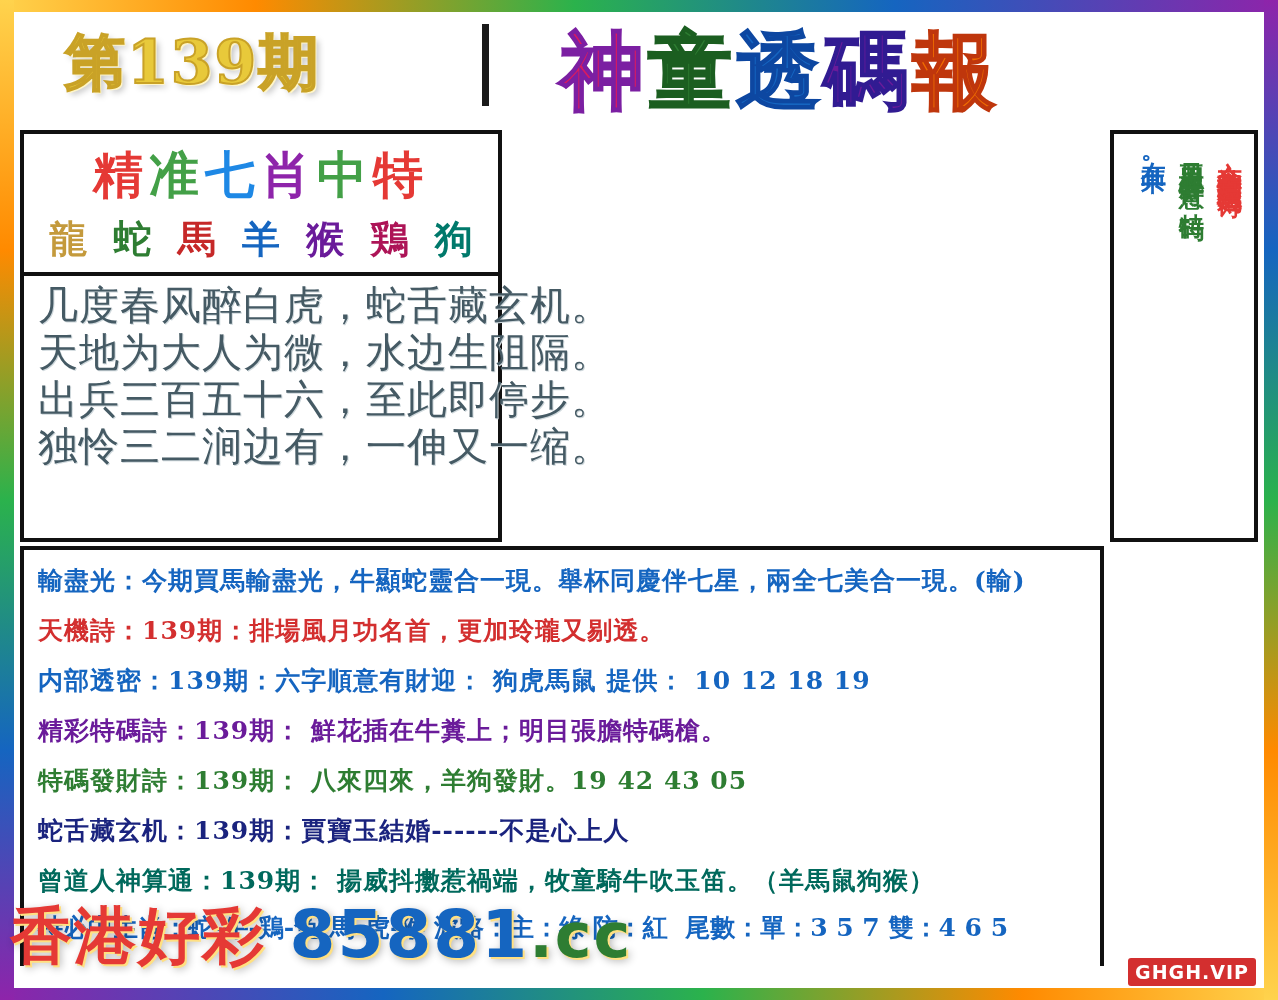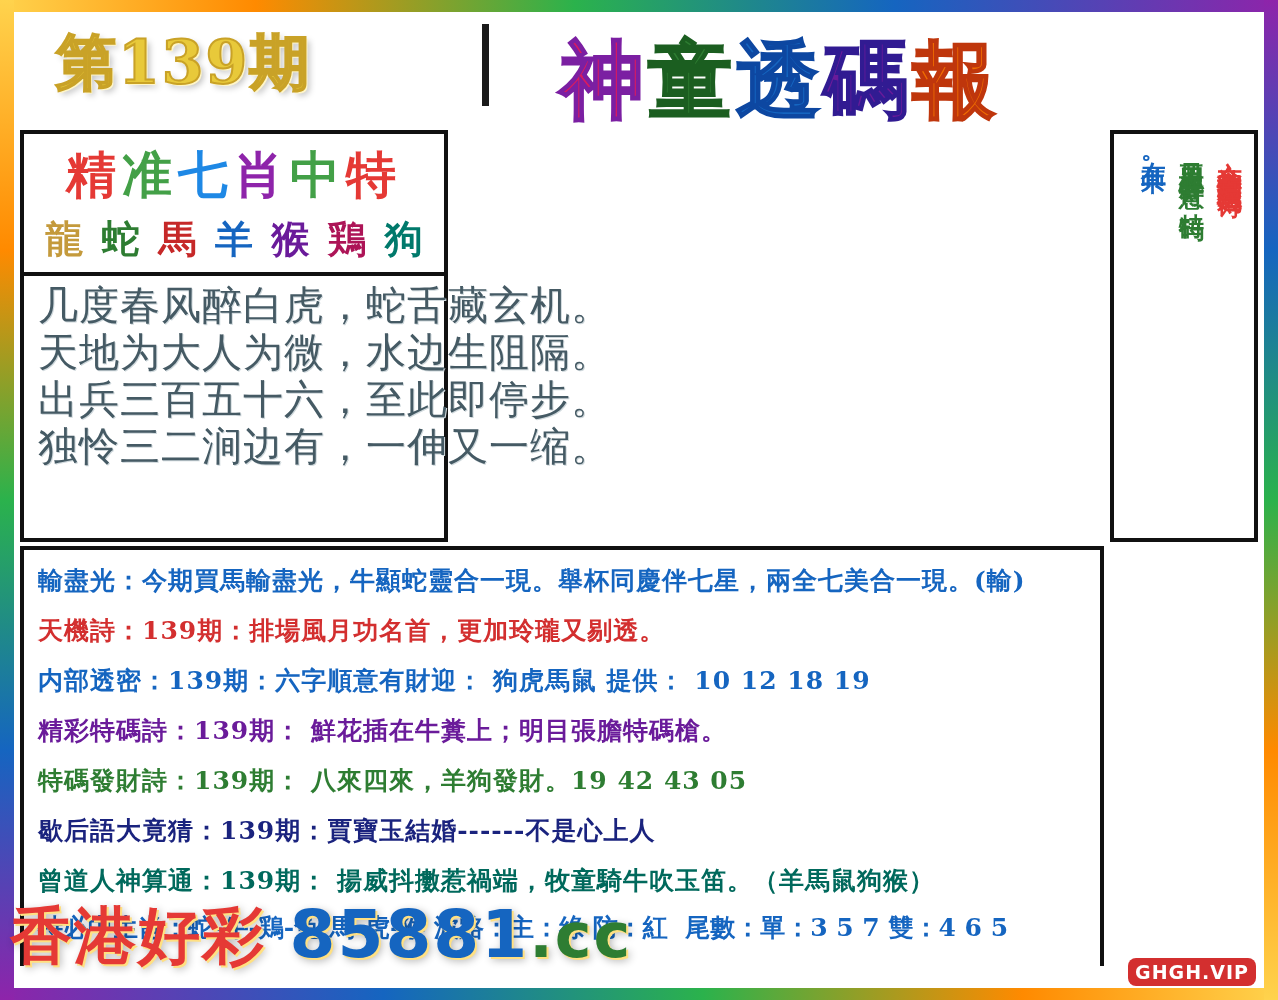--- a/index.html
+++ b/index.html
@@ -46,54 +46,54 @@
   .frame-deco-b{
     position:absolute;left:0;bottom:0;width:1278px;height:12px;
     background:linear-gradient(90deg,#8e24aa,#1565c0 30%,#2bb24c 55%,#ff8a00 80%,#ffd34d);
   }
 
   
   .header{
     position:absolute;left:20px;top:14px;width:1238px;height:112px;
   }
   .issue{
-    position:absolute;left:36px;top:18px;
+    position:absolute;left:45px;top:18px;
     font-family:"DejaVu Serif","Liberation Serif",serif;
     font-weight:bold;font-size:60px;line-height:60px;
     color:#e8c93a;
     -webkit-text-stroke:2px #c9a227;
     text-shadow:2px 2px 0 #fff6c9, 4px 4px 6px rgba(0,0,0,.25);
     letter-spacing:2px;
     white-space:nowrap;
     text-align:right;
   }
   .divider-bar{
     position:absolute;left:462px;top:10px;width:7px;height:82px;
     background:#1a1a1a;
   }
   .title-main{
-    position:absolute;left:540px;top:20px;
+    position:absolute;left:540px;top:11px;
     font-family:"DejaVu Serif","Liberation Serif",serif;
     font-weight:bold;font-size:84px;line-height:92px;
     letter-spacing:4px;
     white-space:nowrap;
   }
   .title-main span{display:inline-block;}
   .tc0{color:#d81b60;-webkit-text-stroke:2px #7b1fa2;}
   .tc1{color:#2e7d32;-webkit-text-stroke:2px #1b5e20;}
   .tc2{color:#1565c0;-webkit-text-stroke:2px #0d47a1;}
   .tc3{color:#6a1b9a;-webkit-text-stroke:2px #311b92;}
   .tc5{color:#ef6c00;-webkit-text-stroke:2px #bf360c;}
 
   
   .band{
     position:absolute;left:20px;top:130px;width:1238px;height:412px;
   }
   .col-left{
-    position:absolute;left:0;top:0;width:428px;height:412px;
+    position:absolute;left:0;top:0;width:482px;height:412px;
     border:4px solid #111;background:#fff;box-sizing:border-box;
   }
   .l-title{
     text-align:center;font-family:"DejaVu Serif","Liberation Serif",serif;
     font-weight:bold;font-size:50px;line-height:66px;margin-top:8px;
     letter-spacing:6px;white-space:nowrap;
   }
   .l-title span{display:inline-block;}
   .lt-a{color:#e53935;}
   .lt-b{color:#43a047;}
@@ -193,21 +193,21 @@
     letter-spacing:2px;
     pointer-events:none;
   }
   .wm-main .wm-num{color:#1565c0;font-size:66px;}
   .wm-main .wm-cc{color:#2e7d32;margin-top:47px;}
   .wm-badge{
     position:absolute;right:22px;bottom:14px;
     background:#d32f2f;color:#fff;
     font-family:"DejaVu Sans","Liberation Sans",sans-serif;
     font-weight:bold;font-size:19px;line-height:24px;
-    padding:2px 7px;border-radius:8px;
+    padding:2px 7px;border-radius:3px;
     letter-spacing:1px;
   }
 </style>
 </head>
 <body>
 
 <div class="poster">
 
   <div class="frame-outer"></div>
   <div class="frame-deco-t"></div>
@@ -256,21 +256,21 @@
     </div>
 
   </div>
 
   <div class="bottom">
     <div class="b-row r-blue">輸盡光：今期買馬輸盡光，牛顯蛇靈合一現。舉杯同慶伴七星，兩全七美合一現。(輸)</div>
     <div class="b-row r-red">天機詩：139期：排場風月功名首，更加玲瓏又剔透。</div>
     <div class="b-row r-blue">内部透密：139期：六字順意有財迎： 狗虎馬鼠 提供： 10  12  18  19</div>
     <div class="b-row r-purple">精彩特碼詩：139期： 鮮花插在牛糞上；明目張膽特碼槍。</div>
     <div class="b-row r-green">特碼發財詩：139期： 八來四來，羊狗發財。19  42  43  05</div>
-    <div class="b-row r-dark">歇后語大竟猜：139期：賈寶玉結婚------不是心上人</div>
+    <div class="b-row r-dark">蛇舌藏玄机：139期：賈寶玉結婚------不是心上人</div>
     <div class="b-row r-teal">曾道人神算通：139期： 揚威抖擻惹禍端，牧童騎牛吹玉笛。（羊馬鼠狗猴）</div>
     <div class="row-last">
       <span class="seg-b">特必中生肖：</span><span class="seg-p">蛇-牛-鶏-兔-馬-虎-猴</span>
       <span class="seg-b">波路：主：</span><span class="seg-g">綠</span>
       <span class="seg-b">防：</span><span class="seg-r">紅</span>
       &nbsp;<span class="seg-b">尾數：</span><span class="seg-b">單：</span><span class="seg-b">3 5 7</span>
       <span class="seg-b">雙：</span><span class="seg-b">4 6 5</span>
     </div>
   </div>
 

